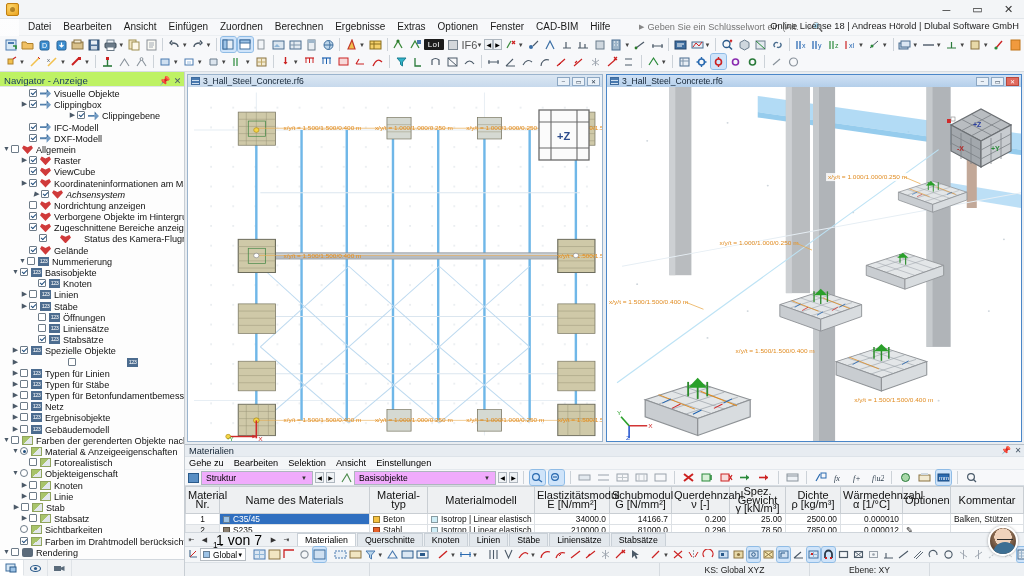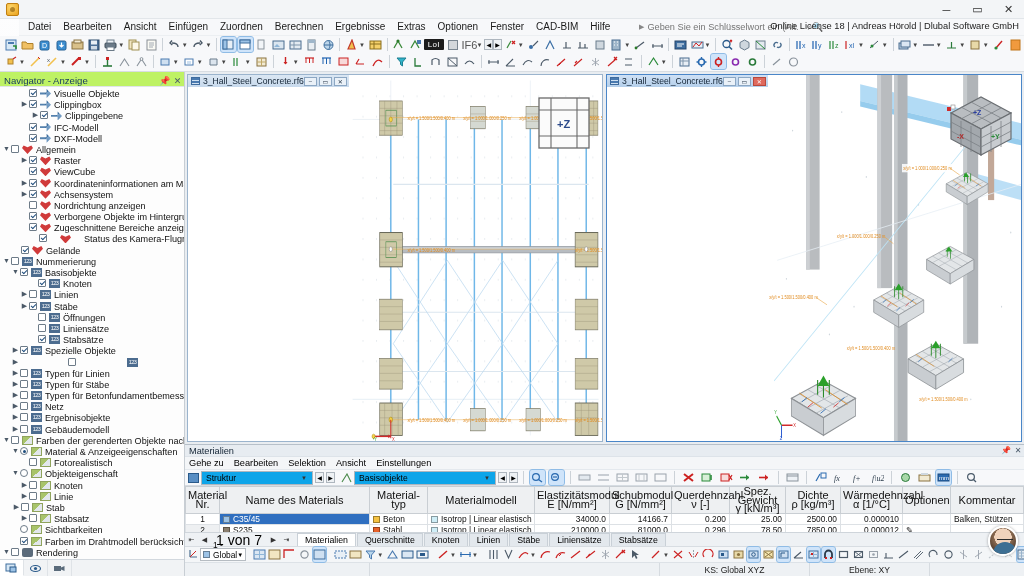--- a/index.html
+++ b/index.html
@@ -73,21 +73,21 @@
   .ico-chart{background:linear-gradient(135deg,#a8c46a 50%,#e2e7ec 50%);border:1px solid #8fa35c;}
   .ico-rend{background:#5b6b7b;border-radius:2px;}
   .nav-tabs { height:17px; border-top:1px solid #d2d8de; background:#f1f3f5; display:flex; align-items:center; }
   .nav-tab { width:24px; height:16px; display:flex; align-items:center; justify-content:center;
              font-size:9px; border-right:1px solid #dfe3e7;}
   .nav-tab.act{background:#fff;border-bottom:1px solid #fff;}
 
   
   .work { flex:1; display:flex; flex-direction:column; min-width:0; background:#e9edf1; }
   .views { flex:1; display:flex; min-height:0; padding:2px; gap:3px; }
-  .view { flex:1; min-width:0; border:1px solid #9bb4cd; background:#fff; display:flex; flex-direction:row; }
+  .view { flex:1; min-width:0; border:1px solid #9bb4cd; background:#fff; display:flex; flex-direction:column; }
   .view.active{border-color:#4a86c8;}
   .vhd { height:12px; display:flex; align-items:center; background:linear-gradient(#dbe7f3,#c7d9ec);
          padding-left:3px; font-size:8.6px; color:#123; flex:none; }
   .vhd.act{background:linear-gradient(#cfe1f5,#b4cfea);}
   .vhd-ic{width:9px;height:8px;margin-right:3px;background:repeating-linear-gradient(#4a7ab0 0 2px,#cfe0f1 2px 3px);border:1px solid #3d6b9e;}
   .vhd .sp{flex:1}
   .vbtn{width:13px;height:9px;border:1px solid #8ca7c3;background:#eaf1f8;margin-right:2px;
         font-size:6px;display:flex;align-items:center;justify-content:center;color:#234;}
   .vbtn.cl{background:#e06a5e;border-color:#b8483c;color:#fff;}
   .canvas { flex:1; position:relative; overflow:hidden; background:#fff; }
@@ -95,21 +95,21 @@
   
   .tbl { height:102px; border-top:1px solid #b7c0c9; background:#f4f6f8; display:flex; flex-direction:column; flex:none;}
   .tbl-hd { height:12px; display:flex; align-items:center; background:#e7ecf1; padding-left:4px;
             font-size:9.2px; color:#123; border-bottom:1px solid #dde3e9;}
   .tbl-hd .sp{flex:1}
   .tbl-hd .ic{width:12px;text-align:center;font-size:8px;color:#4a5a6a;}
   .tbl-menu { height:13px; display:flex; align-items:center; padding-left:4px; gap:10px;
               font-size:9.2px; border-bottom:1px solid #e4e9ee; background:#f4f6f8;}
   .tbl-tool { height:16px; display:flex; align-items:center; padding-left:3px; gap:2px;
               border-bottom:1px solid #d6dce2; background:#f7f8fa;}
-  .tsel { height:14px; border:1px solid #aeb6be; background:#0ea5e9; display:flex; align-items:center;
+  .tsel { height:14px; border:1px solid #aeb6be; background:#f0abfc; display:flex; align-items:center;
           font-size:8.6px; padding:0 2px; }
   .tsel .tx{flex:1;padding-left:2px;}
   .tsel .cv{font-size:6px;color:#333;padding:0 3px;}
   .nudge{width:9px;height:11px;border:1px solid #aeb6be;background:#eef1f4;font-size:6px;
          display:flex;align-items:center;justify-content:center;}
   .grid-wrap{flex:1;overflow:hidden;background:#fff;position:relative;}
   table.g{border-collapse:collapse;width:100%;table-layout:fixed;}
   table.g th{background:#eef0f2;border:1px solid #c9ced3;font-size:11px;font-weight:normal;
              color:#111;padding:0 2px;height:19px;line-height:8.6px;vertical-align:middle;}
   table.g td{border:1px solid #dde1e5;font-size:8.4px;padding:0 3px;height:11px;color:#111;
@@ -742,21 +742,21 @@
             <span class="cb on"></span>
             <span class="ti2 ico-pin"></span>
             <span>Visuelle Objekte</span>
           </div>
           <div class="tr" style="padding-left: 20px;">
             <span class="exp">▶</span>
             <span class="cb on"></span>
             <span class="ti2 ico-pin"></span>
             <span>Clippingbox</span>
           </div>
-          <div class="tr" style="padding-left: 31px;">
+          <div class="tr" style="padding-left: 31px; margin-left: 37px;">
             <span class="exp">▶</span>
             <span class="cb on"></span>
             <span class="ti2 ico-pin"></span>
             <span>Clippingebene</span>
           </div>
           <div class="tr" style="padding-left: 20px;">
             <span class="exp"></span>
             <span class="cb on"></span>
             <span class="ti2 ico-pin"></span>
             <span>IFC-Modell</span>
@@ -784,21 +784,21 @@
             <span class="cb on"></span>
             <span class="ti2 ico-heart"></span>
             <span>ViewCube</span>
           </div>
           <div class="tr" style="padding-left: 20px;">
             <span class="exp">▶</span>
             <span class="cb on"></span>
             <span class="ti2 ico-heart"></span>
             <span>Koordinateninformationen am Mauszeiger</span>
           </div>
-          <div class="tr" style="padding-left: 20px;">
+          <div class="tr" style="padding-left: 32px; font-style: italic;">
             <span class="exp">▶</span>
             <span class="cb on"></span>
             <span class="ti2 ico-heart"></span>
             <span>Achsensystem</span>
           </div>
           <div class="tr" style="padding-left: 20px;">
             <span class="exp"></span>
             <span class="cb"></span>
             <span class="ti2 ico-heart"></span>
             <span>Nordrichtung anzeigen</span>
@@ -814,27 +814,27 @@
             <span class="cb on"></span>
             <span class="ti2 ico-heart"></span>
             <span>Zugeschnittene Bereiche anzeigen</span>
           </div>
           <div class="tr" style="padding-left: 20px; gap: 10px;">
             <span class="exp"></span>
             <span class="cb on"></span>
             <span class="ti2 ico-heart"></span>
             <span>Status des Kamera-Flugmodus</span>
           </div>
-          <div class="tr" style="padding-left: 12px;">
+          <div class="tr" style="padding-left: 20px;">
             <span class="exp"></span>
             <span class="cb on"></span>
             <span class="ti2 ico-heart"></span>
             <span>Gelände</span>
           </div>
-          <div class="tr" style="padding-left: 2px;">
+          <div class="tr" style="padding-left: 18px;">
             <span class="exp">▼</span>
             <span class="cb"></span>
             <span class="ti2 ico-num">123</span>
             <span>Nummerierung</span>
           </div>
           <div class="tr" style="padding-left: 11px;">
             <span class="exp">▼</span>
             <span class="cb on"></span>
             <span class="ti2 ico-num">123</span>
             <span>Basisobjekte</span>

